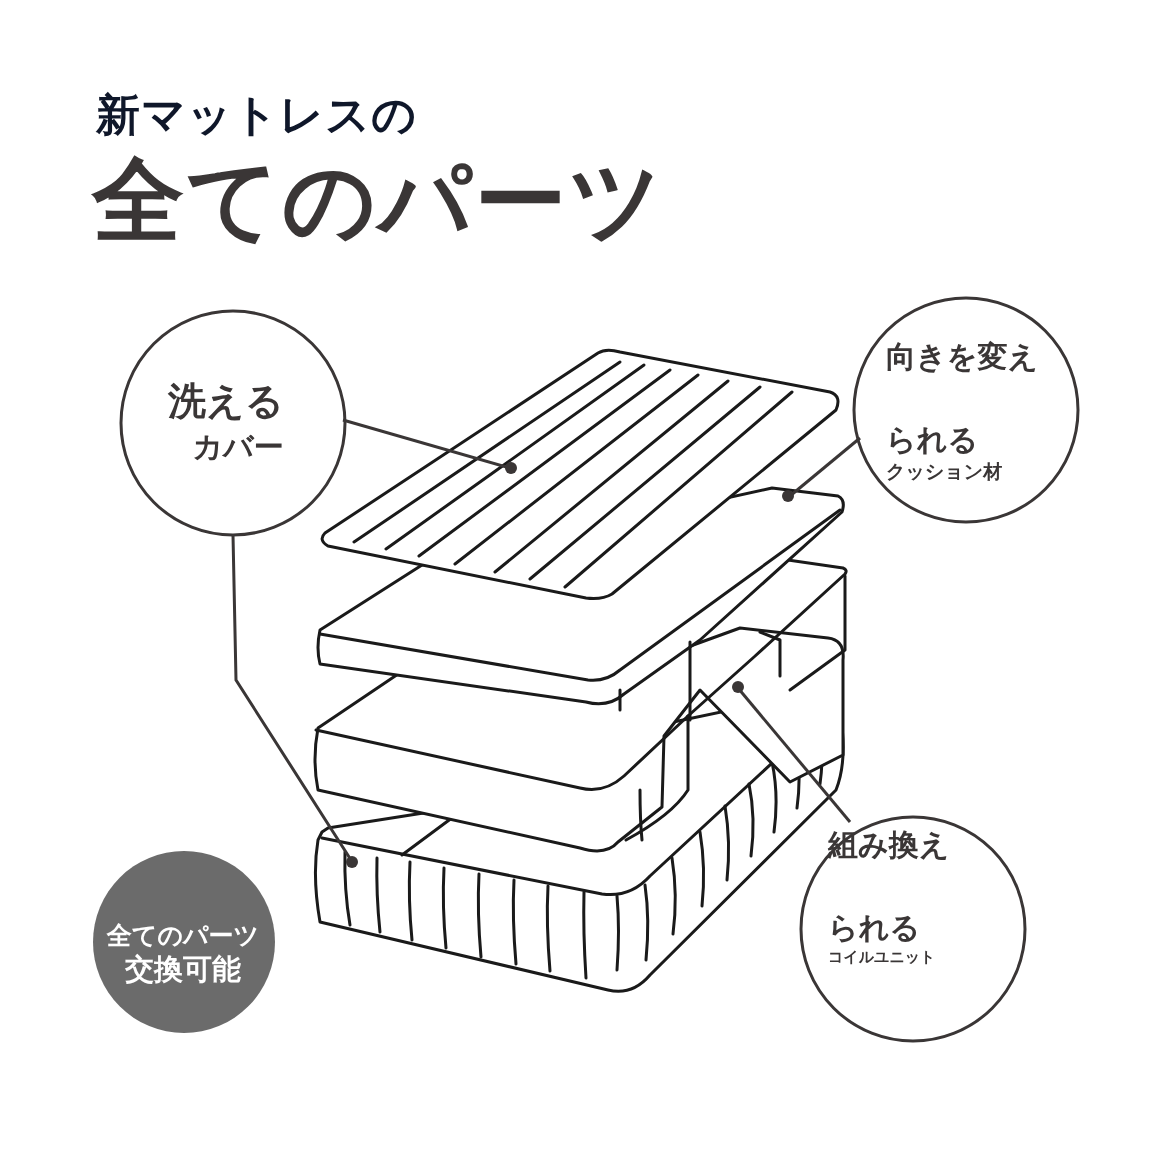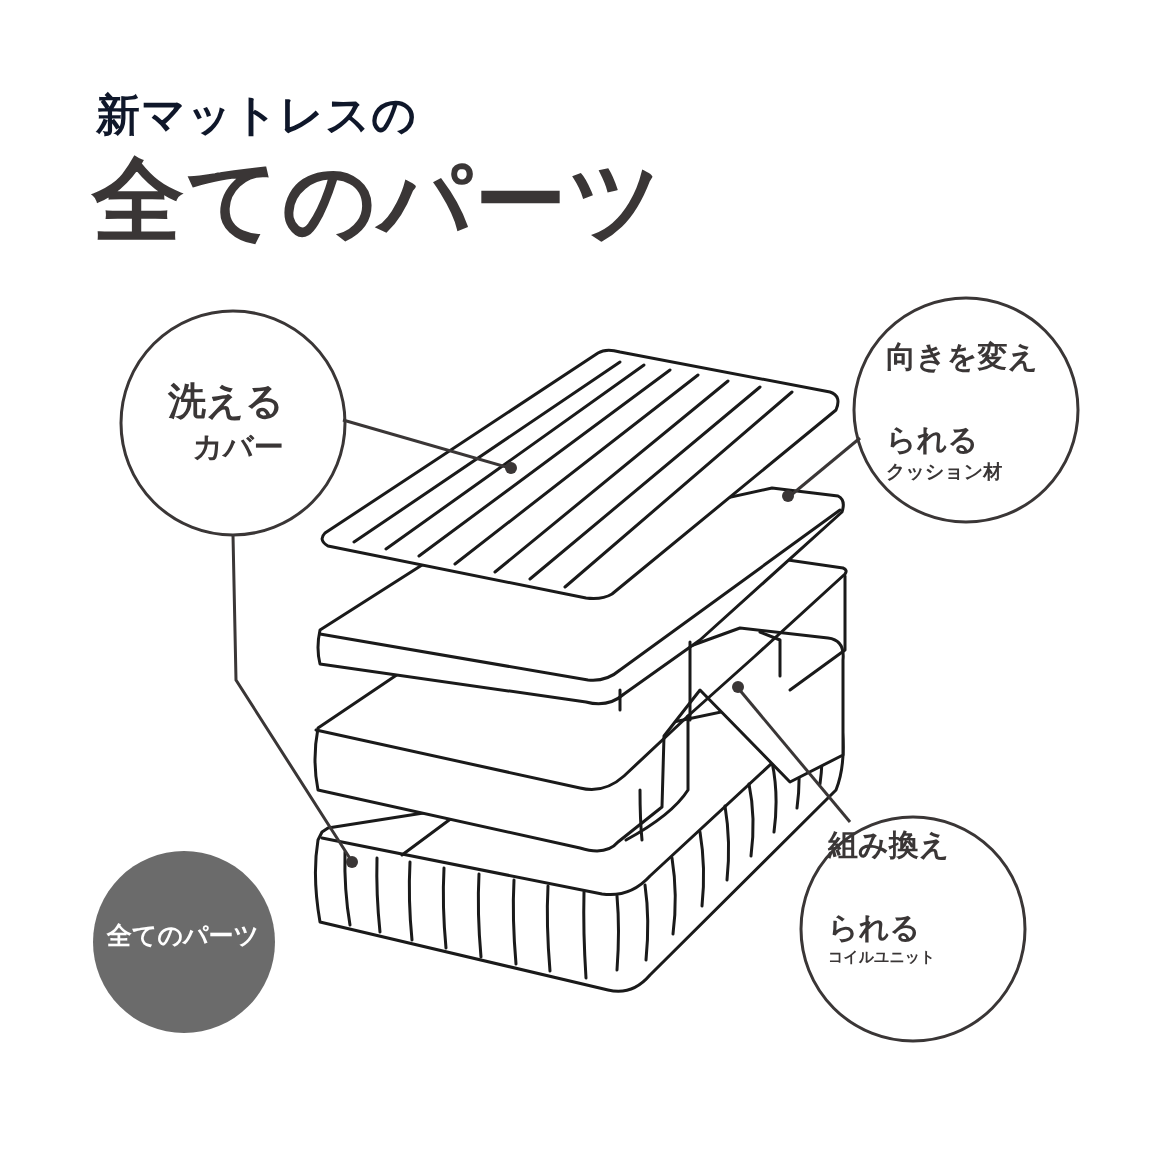--- a/index.html
+++ b/index.html
@@ -115,13 +115,14 @@
 </div>
 
 <div class="bubble-text" style="left:828px; top:828px;">
   <span class="l1" style="font-size:30px;">組み換え</span>
   <span class="l2" style="font-size:30px;">られる</span>
   <span class="l3" style="font-size:15px; margin-top:4px;">コイルユニット</span>
 </div>
 
 <div class="badge-text">
   <span class="b1">全てのパーツ</span>
+  <span class="b2">交換可能</span>
 </div>
 
 </body></html>

